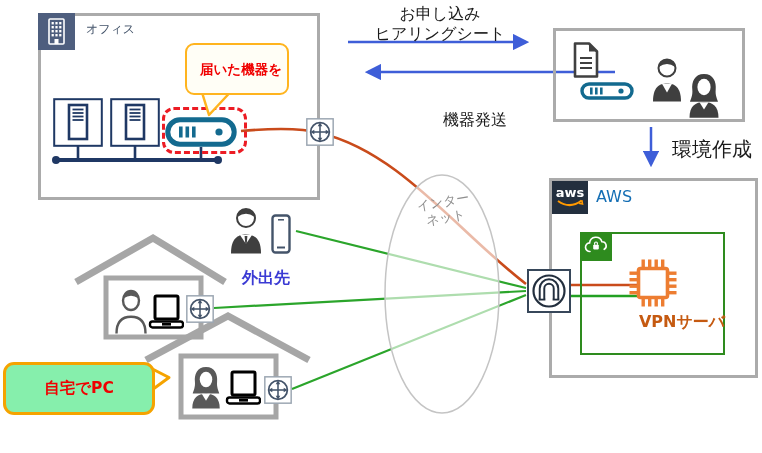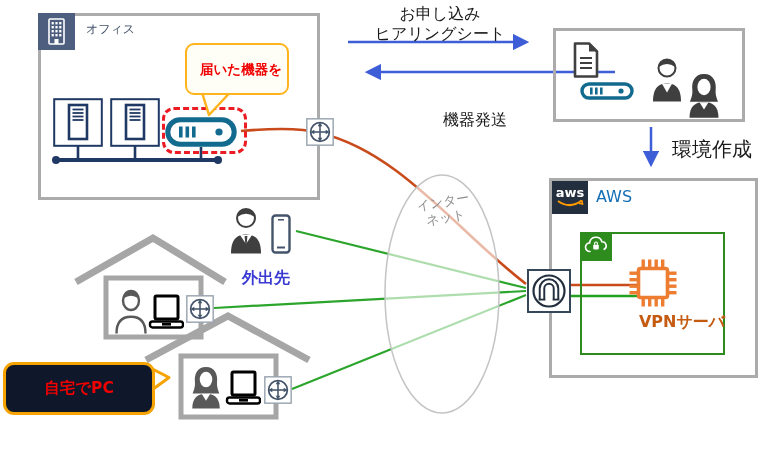--- a/index.html
+++ b/index.html
@@ -13,21 +13,21 @@
   .jp{color:#1a1a1a;font-size:16px;line-height:20px;white-space:nowrap;}
   .blue-text{color:#3B3BD4;}
   .center{text-align:center;}
   .office-title{color:#44546A;font-size:12px;}
   .callout{
     background:#FFFEF6;border:2.5px solid #FFB41E;border-radius:9px;
     box-sizing:border-box;color:#F00000;font-weight:bold;
     display:flex;flex-direction:column;align-items:center;justify-content:center;
   }
   .callout1{font-size:13.5px;line-height:19px;padding-left:8px;}
-  .callout2{font-size:15.5px;line-height:21px;border-width:3px;border-radius:11px;border-color:#F5A300;background:#0f172a;}
+  .callout2{font-size:15.5px;line-height:21px;border-width:3px;border-radius:11px;border-color:#F5A300;background:#86efac;}
   .dashed-red{border:3px dashed #EC1C24;border-radius:12px;box-sizing:border-box;}
   .vpc-label{color:#C55A11;font-weight:bold;font-size:16px;}
   .aws-label{color:#146EB4;font-size:16px;}
   .internet-label{
     color:#8F8F8F;font-size:13px;line-height:16px;
     transform:rotate(-10deg);
   }
   svg{display:block;}
 </style>
 </head>

